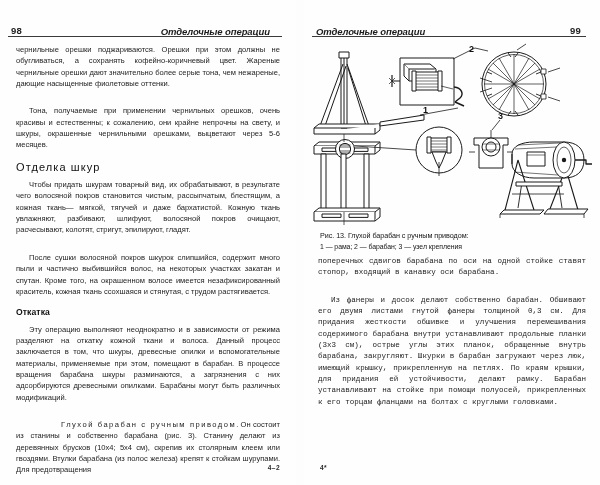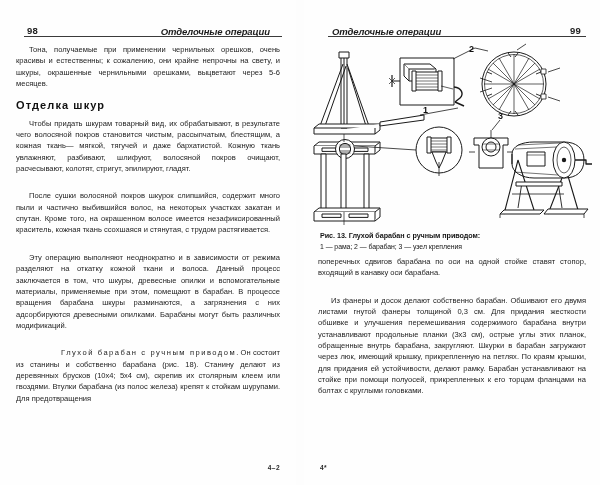--- a/index.html
+++ b/index.html
@@ -22,21 +22,21 @@
     top: 0;
     height: 485px;
     background: #fefefe;
   }
   .page-left  { left: 0;   width: 296px; }
   .page-right { left: 304px; width: 296px; }
 
   
   .runhead {
     position: absolute;
-    left: 24px;
+    left: 8px;
     right: 14px;
     top: 22px;
     height: 16px;
   }
   .runhead .rule {
     position: absolute;
     left: 0; right: 0;
     bottom: 1px;
     height: 1px;
     background: #3a3a3a;
@@ -72,33 +72,33 @@
   .col {
     position: absolute;
     left: 16px;
     width: 264px;
     font-size: 7.55px;
     line-height: 11.35px;
     text-align: justify;
     text-justify: inter-word;
     color: #1d1d1d;
   }
-  .page-right .col { left: 14px; width: 268px; }
+  .page-right .col { left: 14px; width: 268px; font-family: Liberation Mono, monospace; }
 
   p.para {
     margin: 0;
     text-indent: 13px;
   }
   p.para.noindent { text-indent: 0; }
   p.para + p.para { margin-top: 16px; }
 
   h2.sect {
     margin: 11px 0 6px 0;
     font-size: 11px;
-    font-weight: bold;
+    font-weight: normal;
     letter-spacing: 1.1px;
     color: #111;
   }
   h3.subsect {
     margin: 10px 0 5px 0;
     font-size: 8.6px;
     font-weight: bold;
     letter-spacing: 0.1px;
     color: #111;
   }
@@ -118,21 +118,21 @@
   .figcaption {
     position: absolute;
     left: 16px;
     top: 231px;
     width: 272px;
     font-size: 7.2px;
     line-height: 9.6px;
     color: #141414;
   }
   .figcaption .cap-title {
-    font-weight: bold;
+    font-weight: normal;
     display: block;
     letter-spacing: -0.05px;
   }
   .figcaption .cap-legend {
     display: block;
     margin-top: 1px;
     font-size: 6.9px;
     letter-spacing: -0.05px;
   }
 
@@ -156,31 +156,33 @@
   <div class="page page-left">
 
     <div class="runhead">
       <span class="folio">98</span>
       <span class="runtitle">Отделочные операции</span>
       <div class="rule"></div>
     </div>
 
     <div class="col" style="top:44px;">
 
+      <p class="para noindent">чернильные орешки поджариваются. Орешки при этом должны не обугливаться, а сохранять кофейно-коричневый цвет. Жареные чернильные орешки дают значительно более серые тона, чем нежареные, дающие насыщенные фиолетовые оттенки.</p>
       <p class="para">Тона, получаемые при применении чернильных орешков, очень красивы и естественны; к сожалению, они крайне непрочны на свету, и шкуры, окрашенные чернильными орешками, выцветают через 5-6 месяцев.</p>
 
       <h2 class="sect">Отделка шкур</h2>
 
       <p class="para">Чтобы придать шкурам товарный вид, их обрабатывают, в результате чего волосяной покров становится чистым, рассыпчатым, блестящим, а кожная ткань— мягкой, тягучей и даже бархатистой. Кожную ткань увлажняют, разбивают, шлифуют, волосяной покров очищают, расчесывают, колотят, стригут, эпилируют, гладят.</p>
       <p class="para">После сушки волосяной покров шкурок слипшийся, содержит много пыли и частично выбившийся волос, на некоторых участках закатан и спутан. Кроме того, на окрашенном волосе имеется незафиксированный краситель, кожная ткань ссохшаяся и стянутая, с трудом растягивается.</p>
 
+      <h3 class="subsect">Откатка</h3>
 
       <p class="para">Эту операцию выполняют неоднократно и в зависимости от режима разделяют на откатку кожной ткани и волоса. Данный процесс заключается в том, что шкуры, древесные опилки и вспомогательные материалы, применяемые при этом, помещают в барабан. В процессе вращения барабана шкуры разминаются, а загрязнения с них адсорбируются древесными опилками. Барабаны могут быть различных модификаций.</p>
 
-      <p class="para"><span class="spaced">Глухой барабан с ручным приводом</span><span>. Он состоит из станины и собственно барабана (рис. 18). Станину делают из деревянных брусков (10x4; 5x4 см), скрепив их столярным клеем или гвоздями. Втулки барабана (из полос железа) крепят к стойкам шурупами. Для предотвращения</span></p>
+      <p class="para"><span class="spaced">Глухой барабан с ручным приводом</span><span>. Он состоит из станины и собственно барабана (рис. 3). Станину делают из деревянных брусков (10x4; 5x4 см), скрепив их столярным клеем или гвоздями. Втулки барабана (из полос железа) крепят к стойкам шурупами. Для предотвращения</span></p>
     </div>
 
     <div class="signature">4–2</div>
   </div>
 
   <div class="page page-right">
 
     <div class="runhead">
       <span class="runtitle">Отделочные операции</span>
       <span class="folio">99</span>

